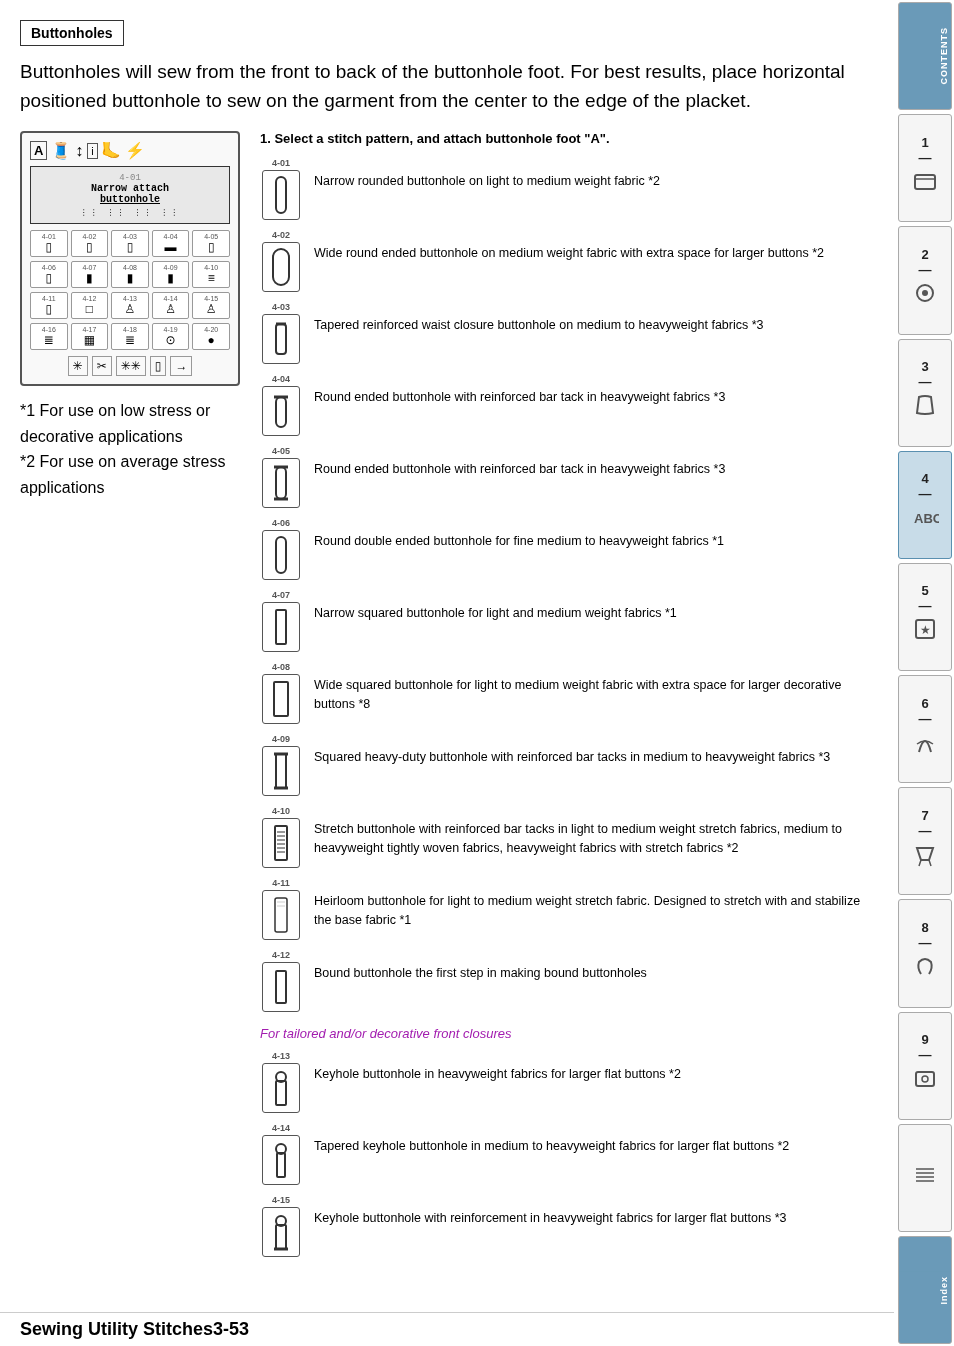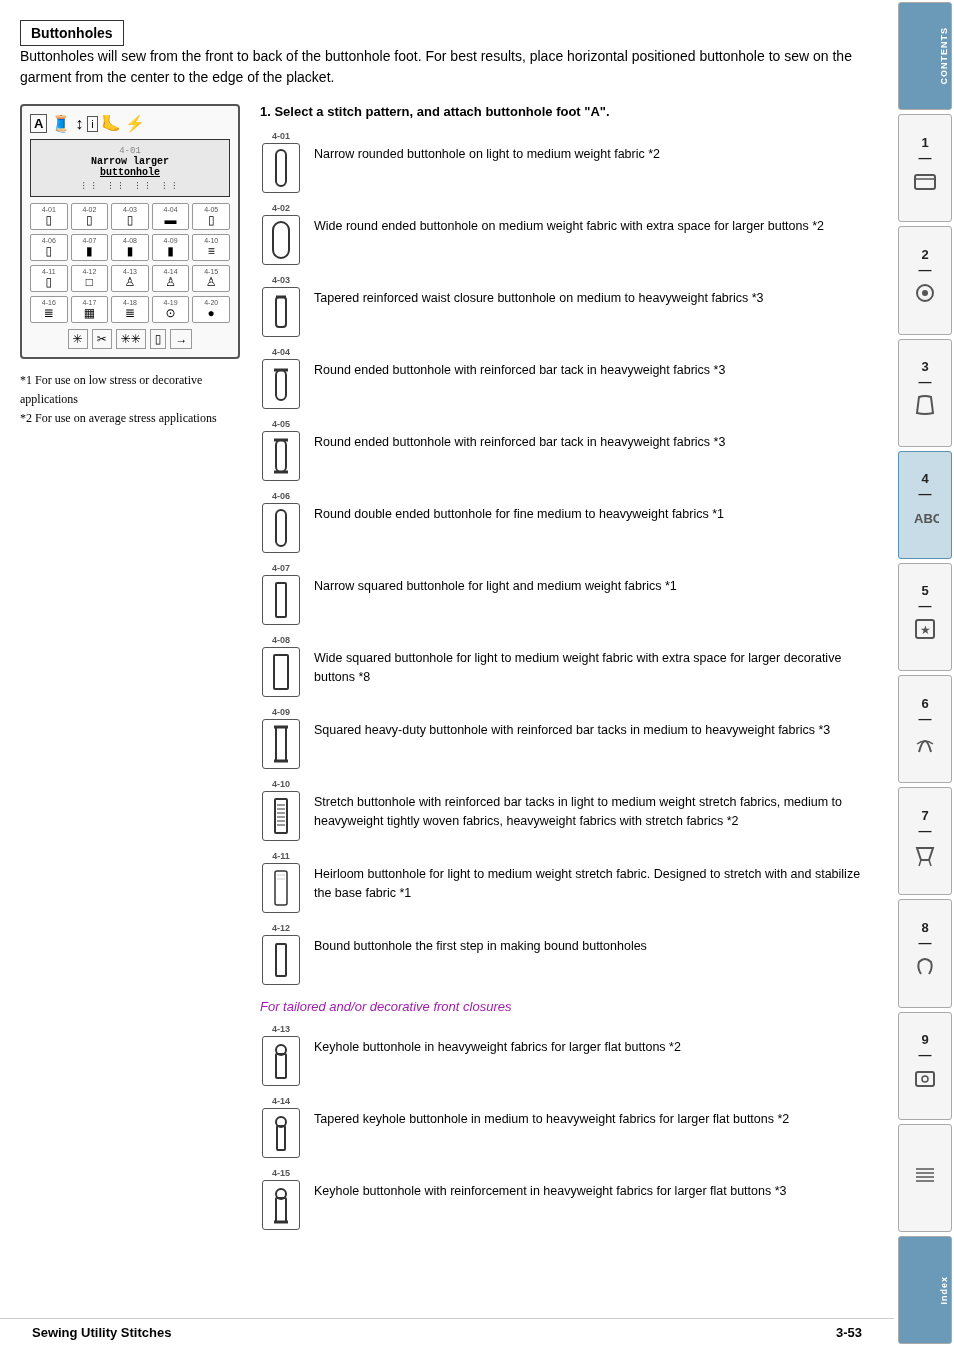--- a/index.html
+++ b/index.html
@@ -23,27 +23,28 @@
     .main-content {
       flex: 1;
       padding: 20px 20px 20px 20px;
       margin-right: 60px;
     }
 
     
     .title-box {
       border: 1px solid #333;
       padding: 4px 10px;
+      margin-bottom: 12px;
       display: inline-block;
       font-weight: bold;
       font-size: 14px;
     }
 
     .intro-text {
-      font-size: 14px;
+      font-size: 19px;
       line-height: 1.5;
       margin-bottom: 16px;
     }
 
     
     .content-layout {
       display: flex;
       gap: 20px;
     }
 
@@ -106,23 +107,22 @@
     }
 
     .stitch-cell .stitch-img {
       font-size: 12px;
       display: block;
     }
 
     
     .footnotes {
       margin-top: 12px;
-      font-size: 12px;
+      font-size: 16px;
       line-height: 1.6;
-      font-family: Liberation Serif, serif;
     }
 
     
     .select-instruction {
       font-size: 13px;
       font-weight: bold;
       margin-bottom: 12px;
     }
 
     .stitch-entry {
@@ -173,25 +173,24 @@
       color: #a21caf;
     }
 
     
     .bottom-bar {
       position: absolute;
       bottom: 0;
       left: 0;
       right: 60px;
       display: flex;
-      justify-content: space-between;
       align-items: center;
-      padding: 6px 32px;
+      padding: 6px 20px;
       border-top: 1px solid #ccc;
-      font-size: 13px;
+      font-size: 18px;
       font-weight: bold;
     }
 
     
     .sidebar-tabs-container {
       position: absolute;
       right: 0;
       top: 0;
       width: 58px;
       height: 100%;
@@ -289,21 +288,21 @@
             <span style="font-size:13px; border:1px solid #555; padding:1px 3px; font-weight:bold;">A</span>
             <span>🧵</span>
             <span>↕</span>
             <span style="border:1px solid #555; padding:1px 3px; font-size:11px;">i</span>
             <span>🦶</span>
             <span>⚡</span>
           </div>
 
           <div class="machine-screen">
             <div style="font-size:9px; color:#888;">4-01</div>
-            <div style="font-size:10px; font-weight:bold;">Narrow larger</div>
+            <div style="font-size:10px; font-weight:bold;">Narrow attach</div>
             <div style="font-size:10px; font-weight:bold;text-decoration:underline;">buttonhole</div>
 
             <div style="font-size:8px; letter-spacing:2px; margin-top:3px;">⋮⋮ ⋮⋮ ⋮⋮ ⋮⋮</div>
           </div>
 
           <div class="stitch-grid">
             <div class="stitch-cell">
                 <span class="stitch-num">4-01</span>
                 <span class="stitch-img">▯</span>
               </div>

